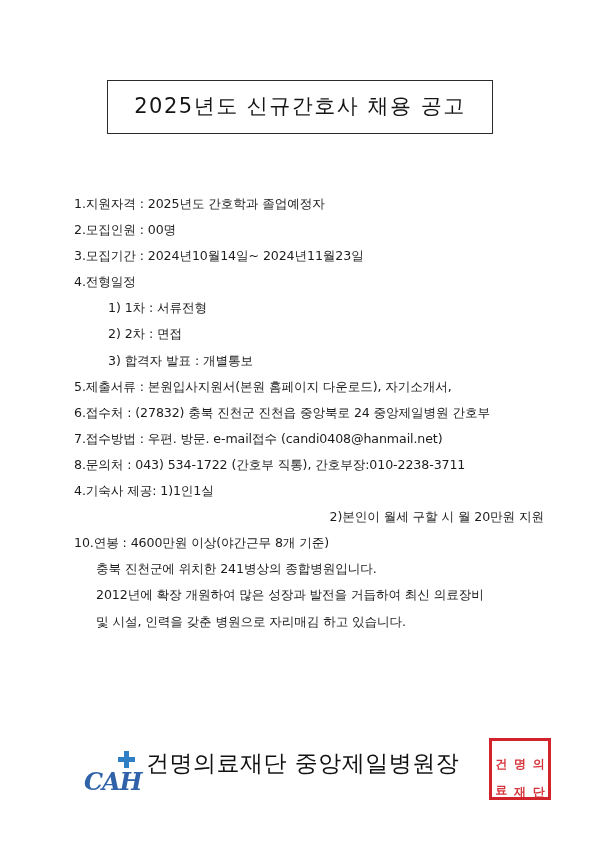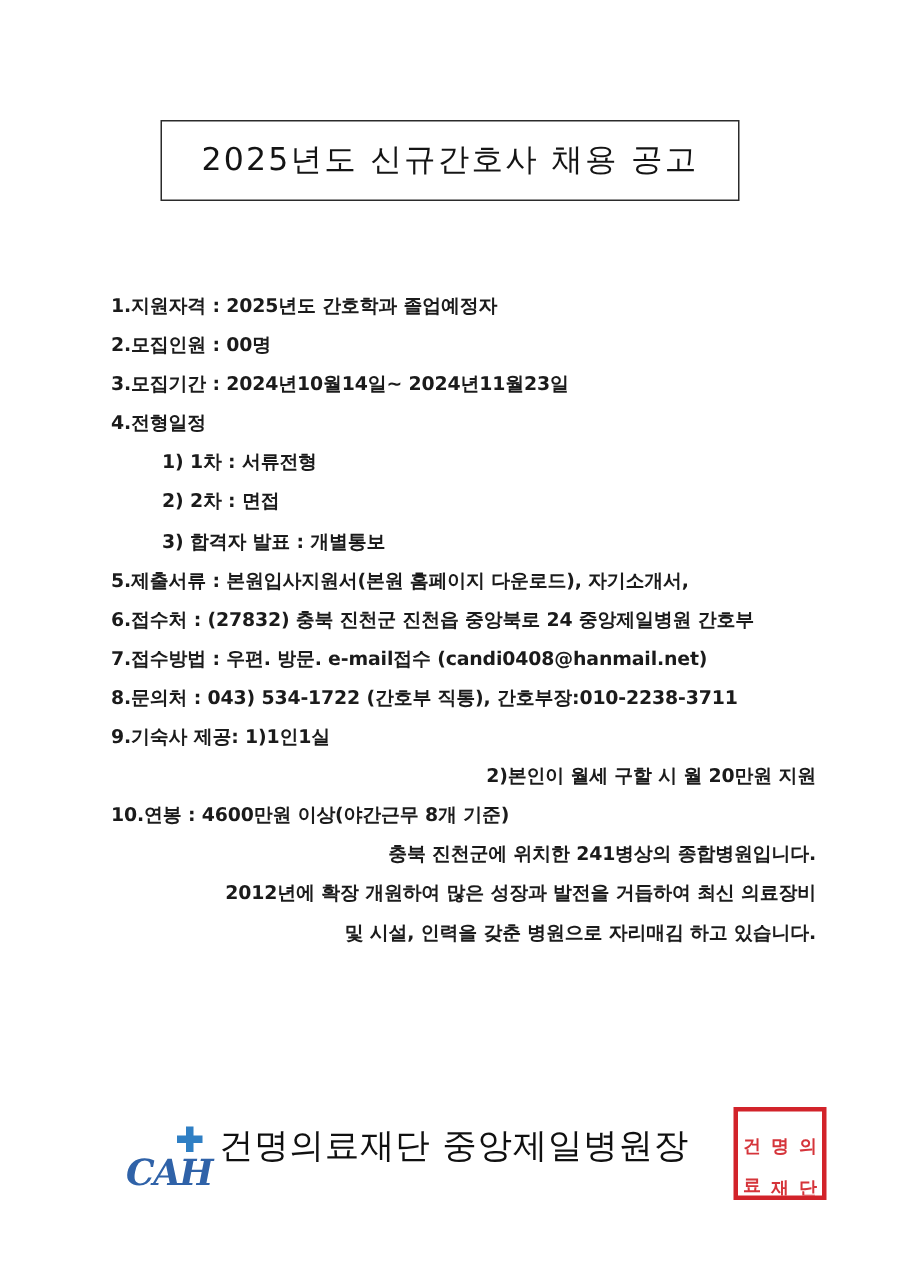--- a/index.html
+++ b/index.html
@@ -43,31 +43,30 @@
   
   .body-block {
     position: absolute;
     top: 198px;
     left: 74px;
     width: 470px;
     font-size: 12.6px;
     line-height: 1.0;
     color: #1b1b1b;
     font-family: "DejaVu Sans", sans-serif;
-    font-weight: bold;
   }
   .line {
     margin-bottom: 13.5px;
     white-space: nowrap;
     letter-spacing: -0.1px;
   }
   .indent-1 { padding-left: 34px; }
   .indent-2 { padding-left: 58px; }
   .indent-3 { padding-left: 95px; text-align: right; }
-  .indent-sub { padding-left: 22px; text-align: right; }
+  .indent-sub { padding-left: 22px; }
   
   .footer {
     position: absolute;
     left: 0;
     top: 735px;
     width: 100%;
     height: 90px;
   }
   .logo-mark {
     position: absolute;
@@ -157,21 +156,21 @@
     <div class="line">2.모집인원 : 00명</div>
     <div class="line">3.모집기간 : 2024년10월14일~ 2024년11월23일</div>
     <div class="line">4.전형일정</div>
     <div class="line indent-1">1) 1차 : 서류전형</div>
     <div class="line indent-1">2) 2차 : 면접</div>
     <div class="line indent-1">3) 합격자 발표 : 개별통보</div>
     <div class="line">5.제출서류 : 본원입사지원서(본원 홈페이지 다운로드), 자기소개서,</div>
     <div class="line">6.접수처 : (27832) 충북 진천군 진천읍 중앙북로 24  중앙제일병원 간호부</div>
     <div class="line">7.접수방법 : 우편. 방문. e-mail접수 (candi0408@hanmail.net)</div>
     <div class="line">8.문의처 :  043) 534-1722 (간호부 직통),  간호부장:010-2238-3711</div>
-    <div class="line">9.기숙사 제공: 1)1인1실</div>
+    <div class="line">4.기숙사 제공: 1)1인1실</div>
     <div class="line indent-3">2)본인이 월세 구할 시 월 20만원 지원</div>
     <div class="line">10.연봉 : 4600만원 이상(야간근무 8개 기준)</div>
     <div class="line indent-sub">충북 진천군에 위치한 241병상의 종합병원입니다.</div>
     <div class="line indent-sub">2012년에 확장 개원하여 많은 성장과 발전을 거듭하여 최신 의료장비</div>
     <div class="line indent-sub">및 시설, 인력을 갖춘 병원으로 자리매김 하고 있습니다.</div>
   </div>
 
   <div class="footer">
     <div class="logo-mark">
       <div class="logo-cross"></div>

